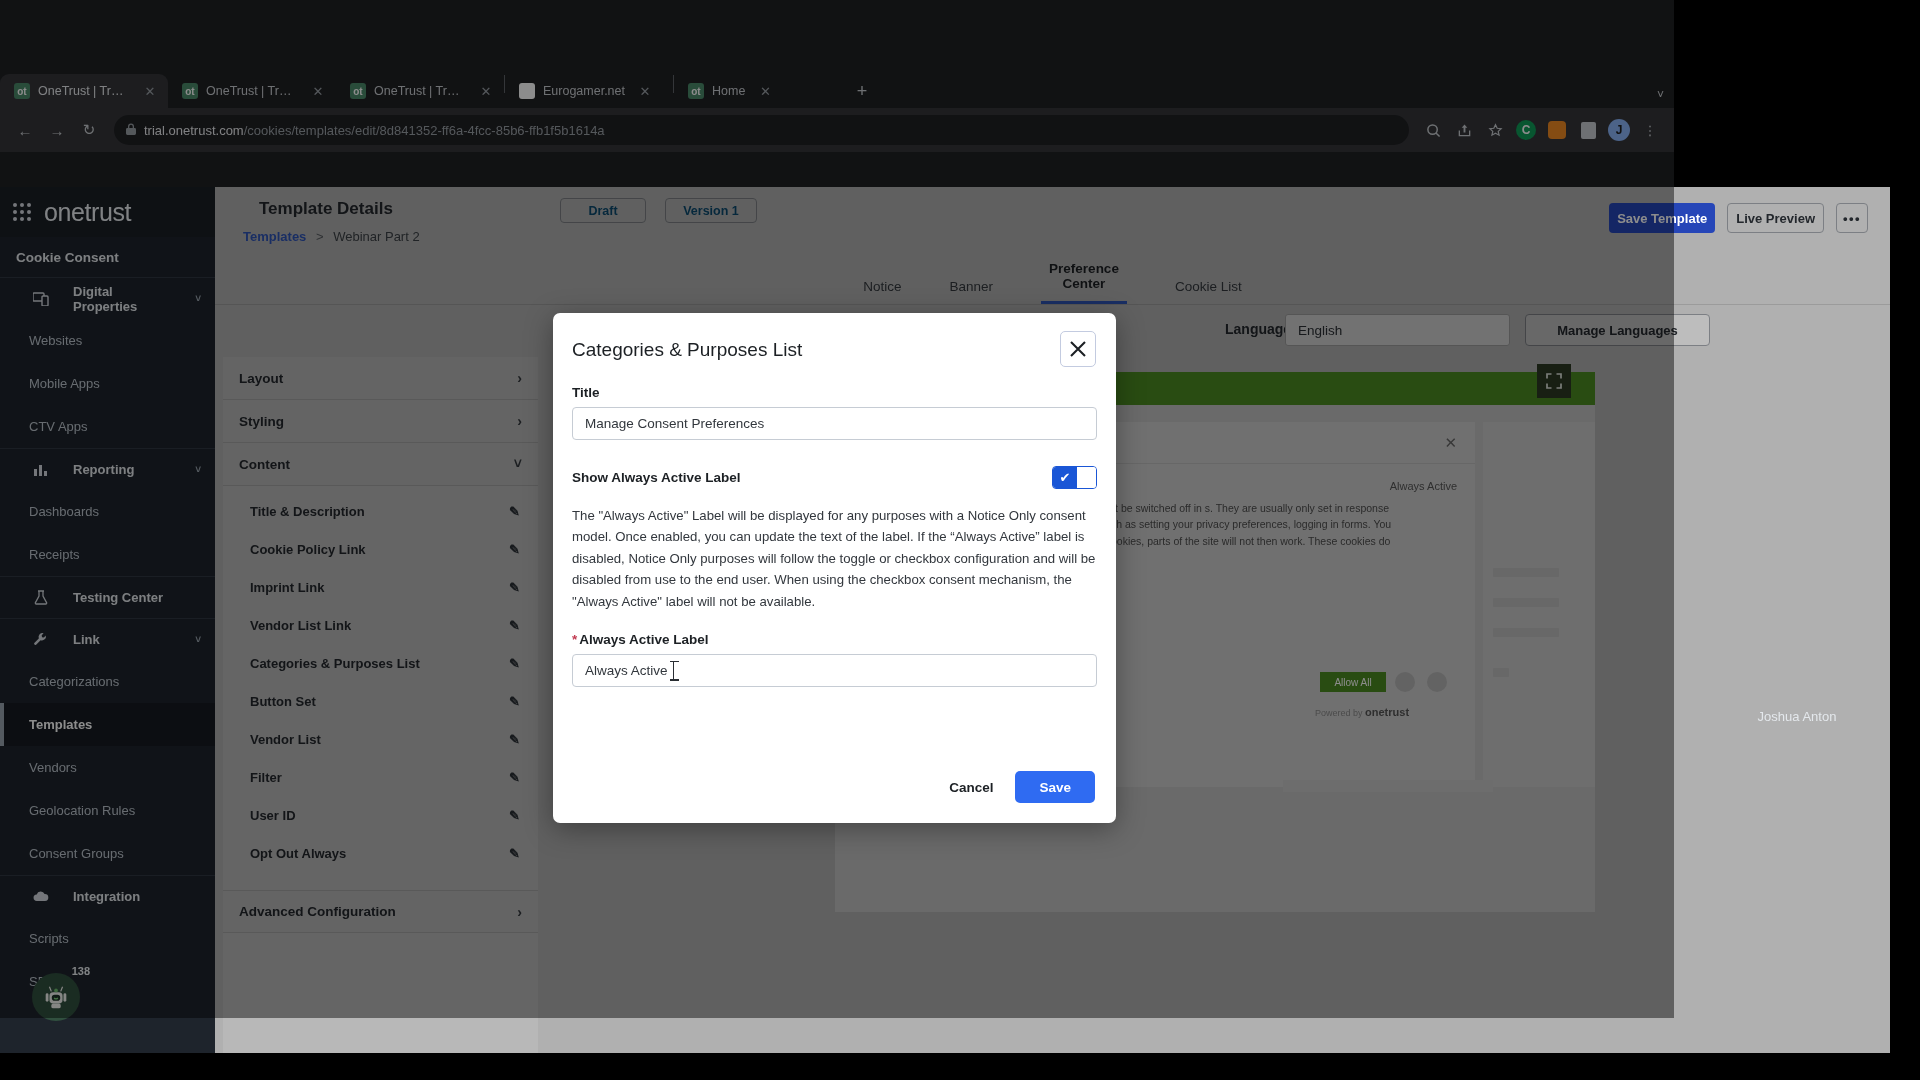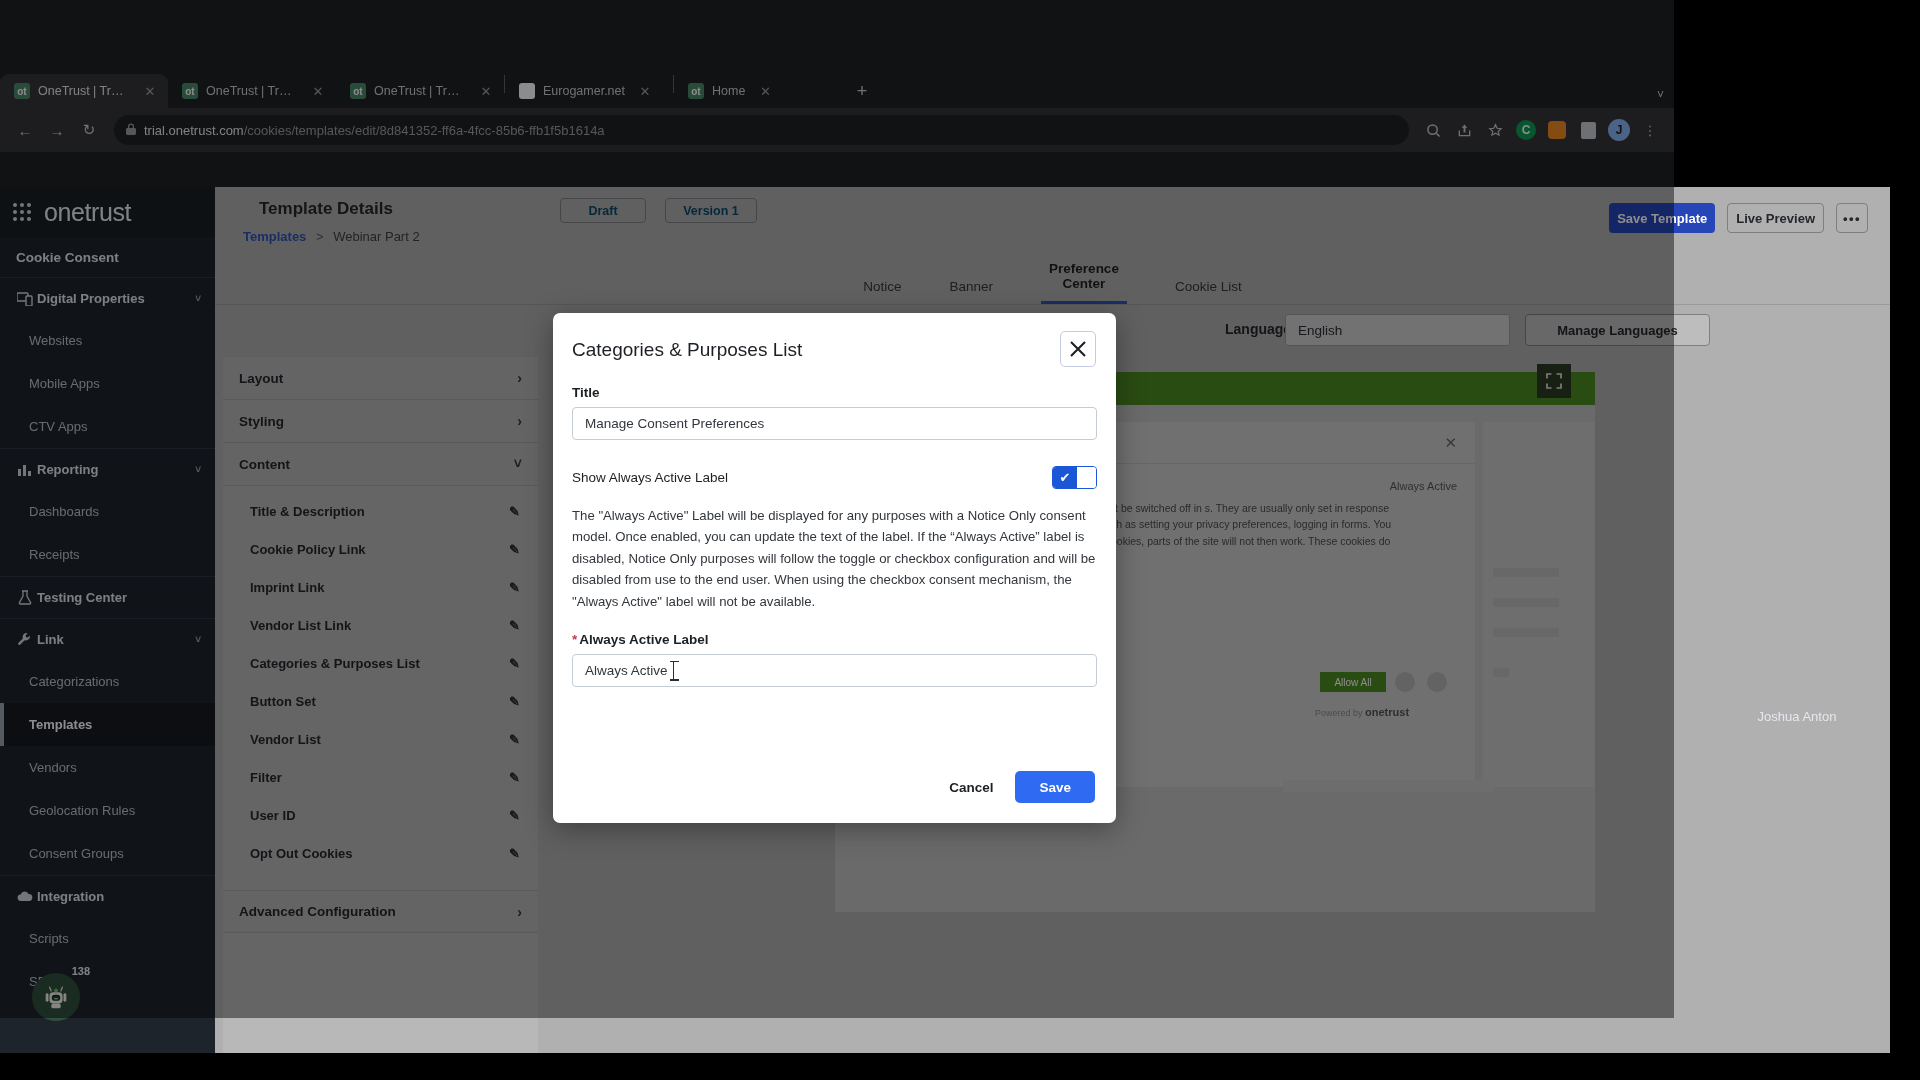--- a/index.html
+++ b/index.html
@@ -98,22 +98,22 @@
   .grid9 { width: 18px; height: 18px; display: grid; grid-template-columns: repeat(3,1fr);
            grid-template-rows: repeat(3,1fr); gap: 2.5px; flex: none; }
   .grid9 i { background: #d3d8de; border-radius: 50%; display: block; }
   .brandname { font-size: 25px; color: #e9edf1; letter-spacing: -0.4px; font-weight: 300; }
   .module {
     height: 40px; display: flex; align-items: center; padding-left: 16px;
     font-size: 13.5px; color: #e4e8ec; font-weight: 600;
   }
   .navsec { border-top: 1px solid #303842; }
   .navgroup {
-    height: 41px; display: flex; align-items: center; padding: 0 14px 0 16px;
-    font-size: 13px; color: #e4e8ec; font-weight: 600; gap: 4px;
+    height: 41px; display: flex; align-items: center; padding: 0 14px 0 32px;
+    font-size: 13px; color: #e4e8ec; font-weight: 600; gap: 24px;
   }
   .navgroup .gicon { width: 17px; flex: none; display: flex; align-items: center;
                      justify-content: center; font-size: 13px; color: #d3d8de; }
   .navgroup .chev { margin-left: auto; font-size: 10px; color: #9aa4af; }
   .navitem {
     height: 43px; display: flex; align-items: center; padding-left: 29px;
     font-size: 13px; color: #bcc4cd; position: relative;
   }
   .navitem.active { background: #161b21; color: #fff; font-weight: 600; }
   .navitem.active::before {
@@ -265,21 +265,21 @@
   }
   .modal-body { padding: 0 19px; }
   .flabel { font-size: 13.5px; font-weight: 700; color: #1c2024; margin-bottom: 7px; }
   .flabel .req { color: #c23b51; margin-right: 2px; }
   .finput {
     width: 100%; height: 33px; border: 1px solid #c6ccd4; border-radius: 4px;
     display: flex; align-items: center; padding-left: 12px;
     font-size: 13.5px; color: #32373d; background: #fff; position: relative;
   }
   .toggle-row { display: flex; align-items: center; margin-top: 26px; }
-  .toggle-row .tlab { font-size: 13.5px; font-weight: 400; color: #1c2024; }
+  .toggle-row .tlab { font-size: 13.5px; font-weight: 700; color: #1c2024; }
   .switch {
     margin-left: auto; width: 45px; height: 23px; border-radius: 4px;
     border: 1px solid #1a56d6; display: flex; overflow: hidden; background: #fff;
   }
   .switch .on { width: 24px; background: #1a56d6; color: #fff; font-size: 13px;
                 display: flex; align-items: center; justify-content: center; }
   .switch .off { flex: 1; background: #fff; }
   .helptext { margin-top: 16px; font-size: 13.2px; line-height: 1.62; color: #32373d; }
   .caret-cursor {
     position: absolute; left: 100px; top: 7px; width: 1px; height: 18px;
@@ -613,21 +613,21 @@
           </div>
           <div class="acc-item">
             <span>Filter</span>
             <span class="editicon">✎</span>
           </div>
           <div class="acc-item">
             <span>User ID</span>
             <span class="editicon">✎</span>
           </div>
           <div class="acc-item">
-            <span>Opt Out Cookies</span>
+            <span>Opt Out Always</span>
             <span class="editicon">✎</span>
           </div>
         </div>
         <div class="acc-head" style="margin-top:18px;border-top:1px solid #a2a2a2;">
           <span>Advanced Configuration</span>
           <span class="chev">›</span>
         </div>
       </div>
 
     </div>

